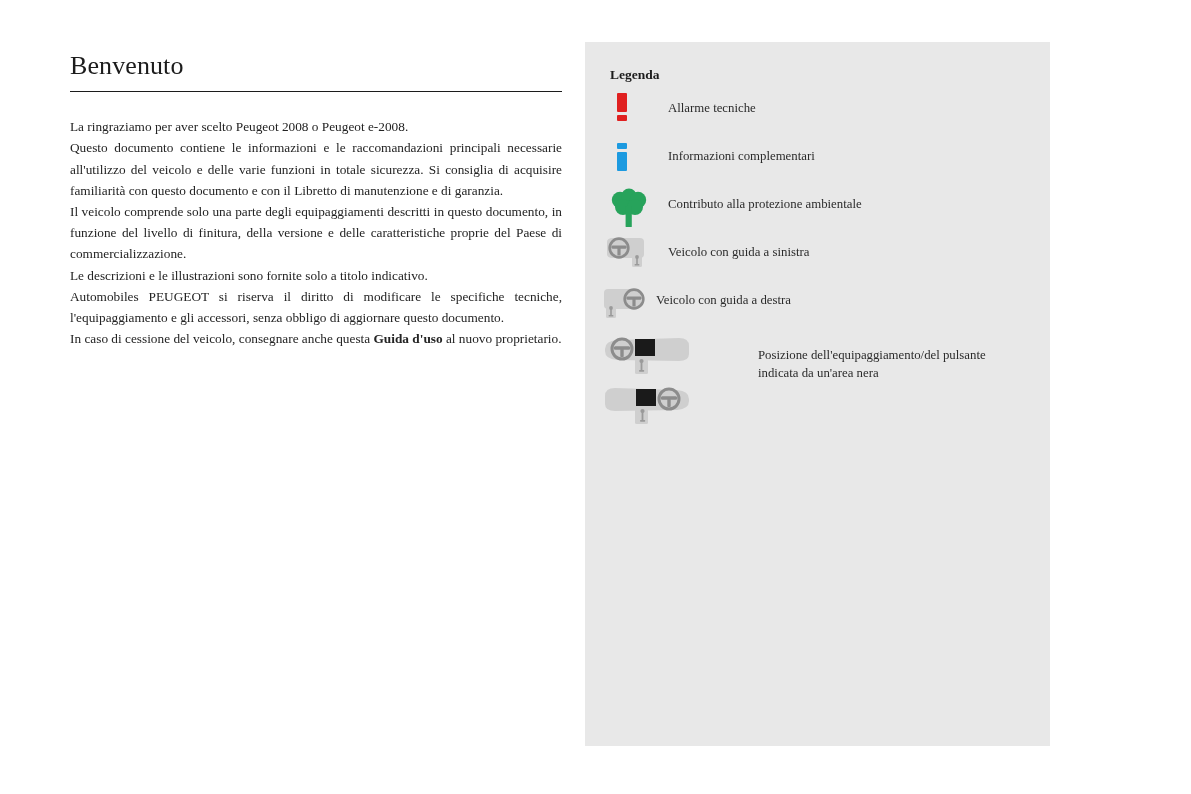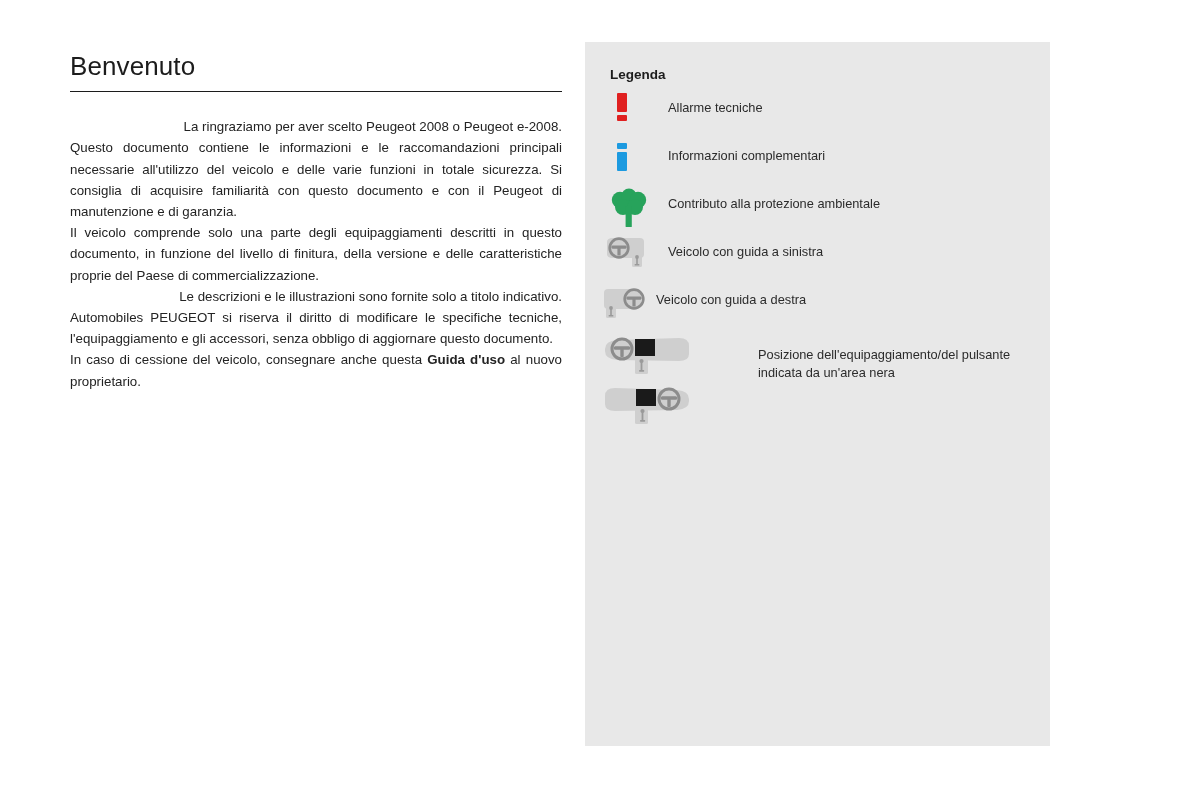--- a/index.html
+++ b/index.html
@@ -11,20 +11,21 @@
     font-family: "Liberation Sans", sans-serif;
     -webkit-font-smoothing: antialiased;
   }
 
   #page {
     position: relative;
     width: 1191px;
     height: 794px;
     background: #ffffff;
     overflow: hidden;
+    font-family: Liberation Serif, serif;
   }
 
   
   .welcome-col {
     position: absolute;
     left: 70px;
     top: 52px;
     width: 492px;
   }
 
@@ -48,21 +49,21 @@
     margin-top: 24px;
     font-size: 13.3px;
     line-height: 21.2px;
     color: #232323;
   }
 
   .welcome-body p {
     text-align: justify;
     text-justify: inter-word;
   }
-  .welcome-body p.no-justify { text-align: right; }
+  .welcome-body p.no-justify { text-align: left; }
 
   .welcome-body b { font-weight: bold; }
 
   
   .legend-panel {
     position: absolute;
     left: 585px;
     top: 42px;
     width: 465px;
     height: 704px;
@@ -155,21 +156,21 @@
 <body>
 
 <div id="page">
 
   <div class="welcome-col">
     <h1 class="page-title">Benvenuto</h1>
     <div class="title-rule"></div>
 
     <div class="welcome-body">
       <p class="no-justify">La ringraziamo per aver scelto Peugeot 2008 o Peugeot e-2008.</p>
-      <p>Questo documento contiene le informazioni e le raccomandazioni principali necessarie all'utilizzo del veicolo e delle varie funzioni in totale sicurezza. Si consiglia di acquisire familiarità con questo documento e con il Peugeot di manutenzione e di garanzia.</p>
+      <p>Questo documento contiene le informazioni e le raccomandazioni principali necessarie all'utilizzo del veicolo e delle varie funzioni in totale sicurezza. Si consiglia di acquisire familiarità con questo documento e con il Libretto di manutenzione e di garanzia.</p>
       <p>Il veicolo comprende solo una parte degli equipaggiamenti descritti in questo documento, in funzione del livello di finitura, della versione e delle caratteristiche proprie del Paese di commercializzazione.</p>
       <p class="no-justify">Le descrizioni e le illustrazioni sono fornite solo a titolo indicativo.</p>
       <p>Automobiles PEUGEOT si riserva il diritto di modificare le specifiche tecniche, l'equipaggiamento e gli accessori, senza obbligo di aggiornare questo documento.</p>
       <p><span>In caso di cessione del veicolo, consegnare anche questa </span><b>Guida d'uso</b><span> al nuovo proprietario.</span></p>
     </div>
   </div>
 
   <div class="legend-panel">
     <div class="legend-title">Legenda</div>
   </div>

